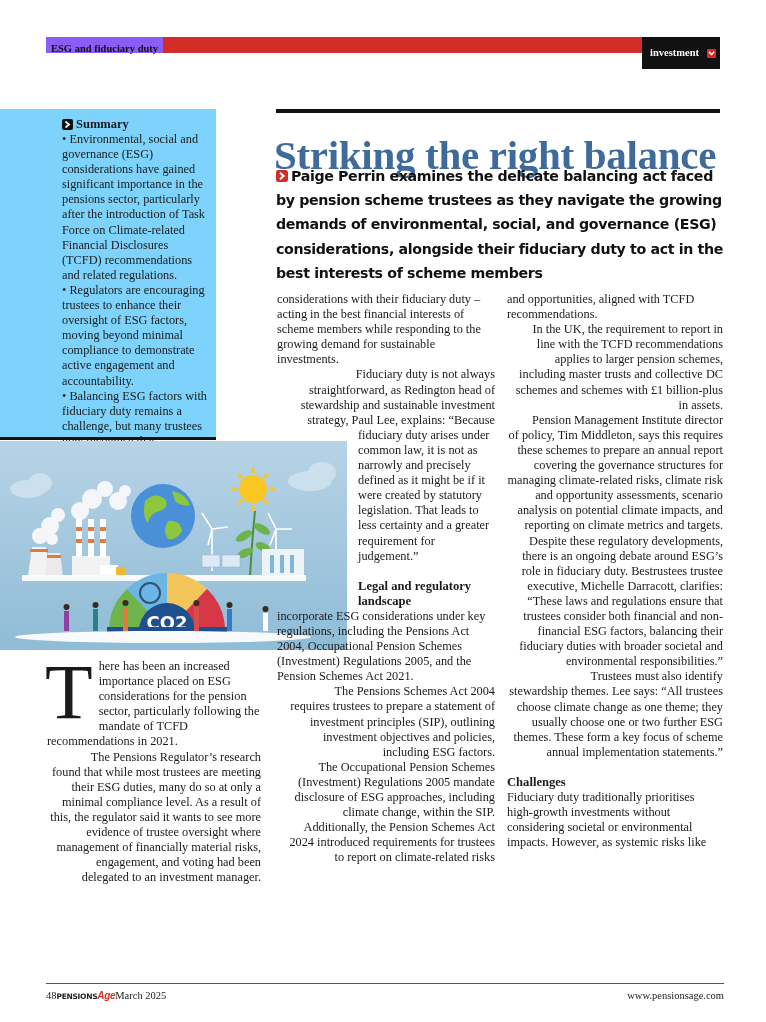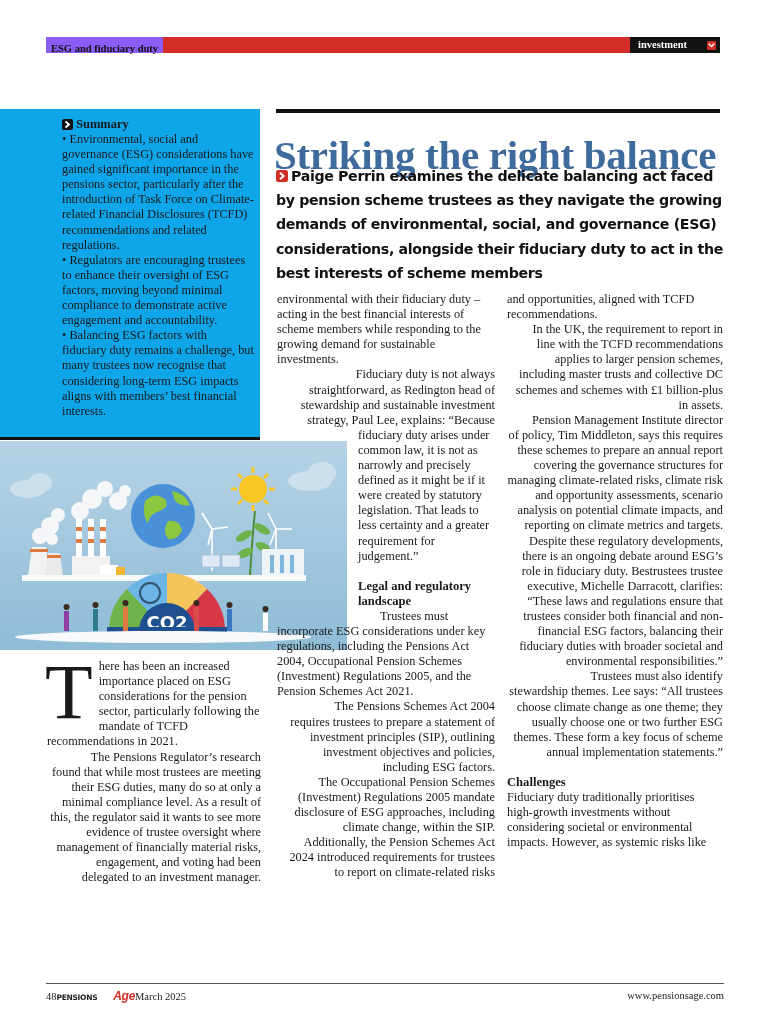--- a/index.html
+++ b/index.html
@@ -2,25 +2,25 @@
 <html><head>
 <meta charset="utf-8">
 <style>
   * { box-sizing: border-box; margin: 0; padding: 0; }
   html, body { width: 766px; height: 1022px; background: #ffffff; overflow: hidden; }
   body { position: relative; font-family: "Liberation Serif", "DejaVu Serif", serif; color: #1a1a1a; }
 
   
   .header-band { position: absolute; left: 46px; top: 37px; width: 674px; height: 16px; background: #d22e27; }
   .section-tag { position: absolute; left: 0; top: 0; height: 16px; padding: 4px 5px; background: #8b5cf6; color: #111; font-family: "Liberation Serif", serif; font-weight: bold; font-size: 10.5px; line-height: 16px; }
-  .category-tag { position: absolute; right: 0; top: 0; height: 16px; padding: 0 4px 0 8px; background: #111; color: #fff; font-weight: bold; font-size: 10.5px; line-height: 16px; display: flex; align-items: center; gap: 20px; }
+  .category-tag { position: absolute; right: 0; top: 0; height: 32px; padding: 0 4px 0 8px; background: #111; color: #fff; font-weight: bold; font-size: 10.5px; line-height: 16px; display: flex; align-items: center; gap: 8px; }
   .chev-box { width: 9px; height: 9px; background: #d22e27; border-radius: 1px; display: inline-flex; align-items: center; justify-content: center; }
 
   
-  .summary { position: absolute; left: 0; top: 109px; width: 260px; height: 331px; background: #0ea5e9; border-bottom: 3px solid #111; padding: 8px 6px 0 62px; }
+  .summary { position: absolute; left: 0; top: 109px; width: 216px; height: 331px; background: #7dd3fc; border-bottom: 3px solid #111; padding: 8px 6px 0 62px; }
   .summary-title { font-weight: bold; font-size: 12.5px; line-height: 15px; display: flex; align-items: center; gap: 3px; }
   .arrow-badge { display: inline-flex; width: 11px; height: 11px; border-radius: 2px; align-items: center; justify-content: center; }
   .summary p { font-size: 12.3px; line-height: 15.1px; }
 
   
   .top-rule { position: absolute; left: 276px; top: 109px; width: 444px; height: 4px; background: #111; }
   .page-title { position: absolute; left: 274px; top: 130px; width: 460px; font-family: "Liberation Serif", serif; font-weight: bold; font-size: 41px; line-height: 50px; color: #3f6a9c; letter-spacing: -0.3px; white-space: nowrap; }
   .standfirst { position: absolute; left: 276px; top: 164px; width: 448px; font-family: "DejaVu Sans", sans-serif; font-weight: bold; font-size: 14.2px; line-height: 24.2px; color: #111; letter-spacing: -0.35px; }
   .standfirst .arrow-badge { width: 12px; height: 12px; vertical-align: -1px; margin-right: 3px; }
 
@@ -40,21 +40,21 @@
   .wrap-indent { padding-left: 81px; }
 
   
   .illustration { position: absolute; left: 0; top: 441px; width: 347px; height: 209px; overflow: hidden; }
 
   
   .footer-rule { position: absolute; left: 46px; top: 983px; width: 678px; height: 1px; background: #555; }
   .footer { position: absolute; left: 46px; top: 990px; width: 678px; font-size: 10.5px; line-height: 12px; display: flex; justify-content: space-between; color: #222; }
   .footer-left { display: flex; align-items: baseline; }
   .brand { font-family: "DejaVu Sans", sans-serif; font-weight: bold; font-size: 7.5px; letter-spacing: -0.3px; }
-  .brand .age { color: #d22e27; font-style: italic; font-family: "Liberation Sans", sans-serif; font-size: 12px; margin-left: 16px; }
+  .brand .age { color: #d22e27; font-style: italic; font-family: "Liberation Sans", sans-serif; font-size: 10px; }
 </style>
 </head>
 <body>
 
 <div class="header-band">
   <div class="section-tag">ESG and fiduciary duty</div>
   <div class="category-tag">
     <span>investment</span>
     <span class="chev-box">
       <svg width="7" height="5" viewBox="0 0 7 5">
@@ -220,26 +220,25 @@
     </g>
   </svg>
 </div>
 
 <div class="col col-left">
   <p><span class="dropcap">T</span><span>here has been an increased importance placed on ESG considerations for the pension sector, particularly following the mandate of TCFD recommendations in 2021.</span></p>
   <p class="ind">The Pensions Regulator’s research found that while most trustees are meeting their ESG duties, many do so at only a minimal compliance level. As a result of this, the regulator said it wants to see more evidence of trustee oversight where management of financially material risks, engagement, and voting had been delegated to an investment manager.</p>
 </div>
 
 <div class="col col-mid">
-  <p>environmental with their fiduciary duty – acting in the best financial interests of scheme members while responding to the growing demand for sustainable investments.</p>
+  <p>considerations with their fiduciary duty – acting in the best financial interests of scheme members while responding to the growing demand for sustainable investments.</p>
   <p class="ind">Fiduciary duty is not always straightforward, as Redington head of stewardship and sustainable investment strategy, Paul Lee, explains: “Because</p>
   <p class="wrap-indent">fiduciary duty arises under common law, it is not as narrowly and precisely defined as it might be if it were created by statutory legislation. That leads to less certainty and a greater requirement for judgement.”</p>
   <div class="gap"></div>
   <h3 class="wrap-indent">Legal and regulatory landscape</h3>
-  <p class="wrap-indent" style="text-indent:0;padding-left:103px">Trustees must</p>
   <p>incorporate ESG considerations under key regulations, including the Pensions Act 2004, Occupational Pension Schemes (Investment) Regulations 2005, and the Pension Schemes Act 2021.</p>
   <p class="ind">The Pensions Schemes Act 2004 requires trustees to prepare a statement of investment principles (SIP), outlining investment objectives and policies, including ESG factors.</p>
   <p class="ind">The Occupational Pension Schemes (Investment) Regulations 2005 mandate disclosure of ESG approaches, including climate change, within the SIP.</p>
   <p class="ind">Additionally, the Pension Schemes Act 2024 introduced requirements for trustees to report on climate-related risks</p>
 </div>
 
 <div class="col col-right">
   <p>and opportunities, aligned with TCFD recommendations.</p>
   <p class="ind">In the UK, the requirement to report in line with the TCFD recommendations applies to larger pension schemes, including master trusts and collective DC schemes and schemes with £1 billion-plus in assets.</p>
   <p class="ind">Pension Management Institute director of policy, Tim Middleton, says this requires these schemes to prepare an annual report covering the governance structures for managing climate-related risks, climate risk and opportunity assessments, scenario analysis on potential climate impacts, and reporting on climate metrics and targets.</p>

